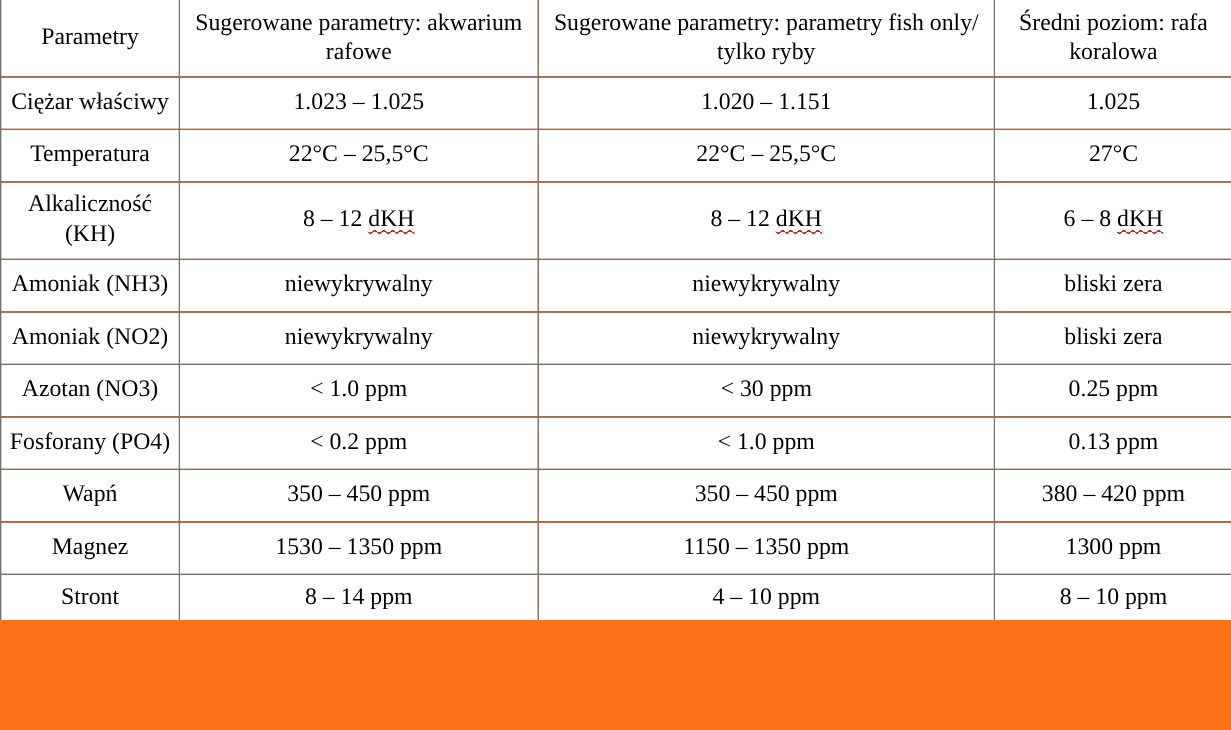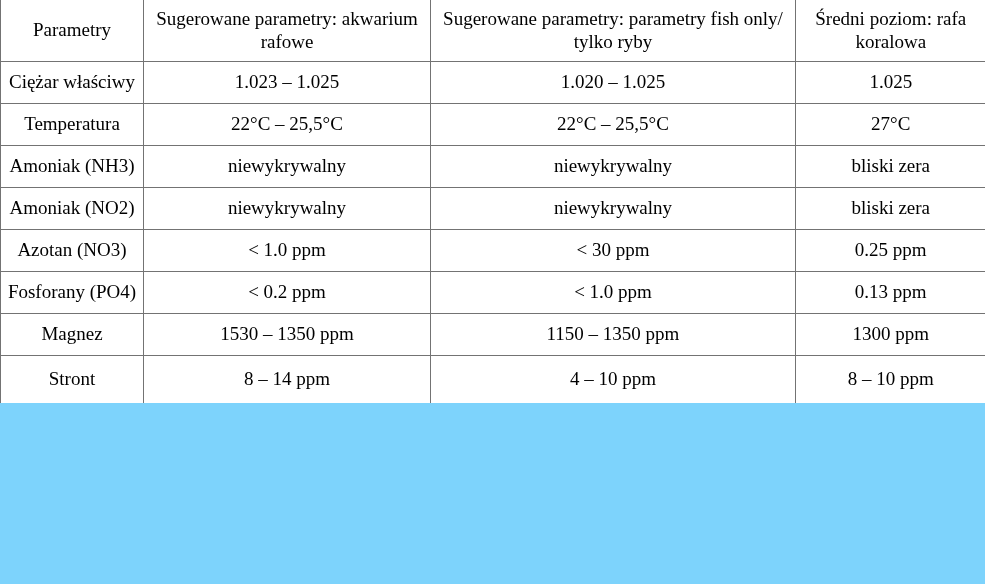--- a/index.html
+++ b/index.html
@@ -4,21 +4,21 @@
 <style>
   html, body {
     margin: 0;
     padding: 0;
     background: #ffffff;
   }
   .page {
     width: 985px;
     height: 584px;
     overflow: hidden;
-    background: #7dd3fc;
+    background: #f97316;
     font-family: "Liberation Serif", "DejaVu Serif", serif;
     color: #000000;
   }
   table.params {
     border-collapse: collapse;
     table-layout: fixed;
     width: 985px;
   }
   table.params col.c1 { width: 143px; }
   table.params col.c2 { width: 287px; }
@@ -38,21 +38,21 @@
     overflow: hidden;
   }
   
   table.params tr:first-child > * { border-top: 0; }
   table.params tr:last-child  > * { border-bottom: 0; }
   table.params tr > *:last-child  { border-right: 0; }
 
   tr.r-head { height: 61px; }
   tr.r-std  { height: 42px; }
   tr.r-tall { height: 62px; }
-  tr.r-last { height: 48px; margin-left: 30px; }
+  tr.r-last { height: 37px; margin-left: 30px; }
 
   .squiggle {
     text-decoration-line: underline;
     text-decoration-style: wavy;
     text-decoration-color: #c00000;
     text-decoration-thickness: 1px;
     text-underline-offset: 2px;
   }
 </style>
 </head>
@@ -70,32 +70,38 @@
       <tr class="r-head">
         <th>Parametry</th>
         <th>Sugerowane parametry: akwarium rafowe</th>
         <th>Sugerowane parametry: parametry fish only/ tylko ryby</th>
         <th>Średni poziom: rafa koralowa</th>
       </tr>
 
       <tr class="r-std">
         <td>Ciężar właściwy</td>
         <td>1.023 – 1.025</td>
-        <td>1.020 – 1.025</td>
+        <td>1.020 – 1.151</td>
         <td>1.025</td>
       </tr>
 
       <tr class="r-std">
         <td>Temperatura</td>
         <td>22°C – 25,5°C</td>
         <td>22°C – 25,5°C</td>
         <td>27°C</td>
       </tr>
 
 
+      <tr class="r-tall">
+        <td>Alkaliczność (KH)</td>
+        <td>8 – 12 <span class="squiggle">dKH</span></td>
+        <td>8 – 12 <span class="squiggle">dKH</span></td>
+        <td>6 – 8 <span class="squiggle">dKH</span></td>
+      </tr>
 
       <tr class="r-std">
         <td>Amoniak (NH3)</td>
         <td>niewykrywalny</td>
         <td>niewykrywalny</td>
         <td>bliski zera</td>
       </tr>
 
       <tr class="r-std">
         <td>Amoniak (NO2)</td>
@@ -111,20 +117,26 @@
         <td>0.25 ppm</td>
       </tr>
 
       <tr class="r-std">
         <td>Fosforany (PO4)</td>
         <td>&lt; 0.2 ppm</td>
         <td>&lt; 1.0 ppm</td>
         <td>0.13 ppm</td>
       </tr>
 
+      <tr class="r-std">
+        <td>Wapń</td>
+        <td>350 – 450 ppm</td>
+        <td>350 – 450 ppm</td>
+        <td>380 – 420 ppm</td>
+      </tr>
 
       <tr class="r-std">
         <td>Magnez</td>
         <td>1530 – 1350 ppm</td>
         <td>1150 – 1350 ppm</td>
         <td>1300 ppm</td>
       </tr>
 
 
       <tr class="r-last">

